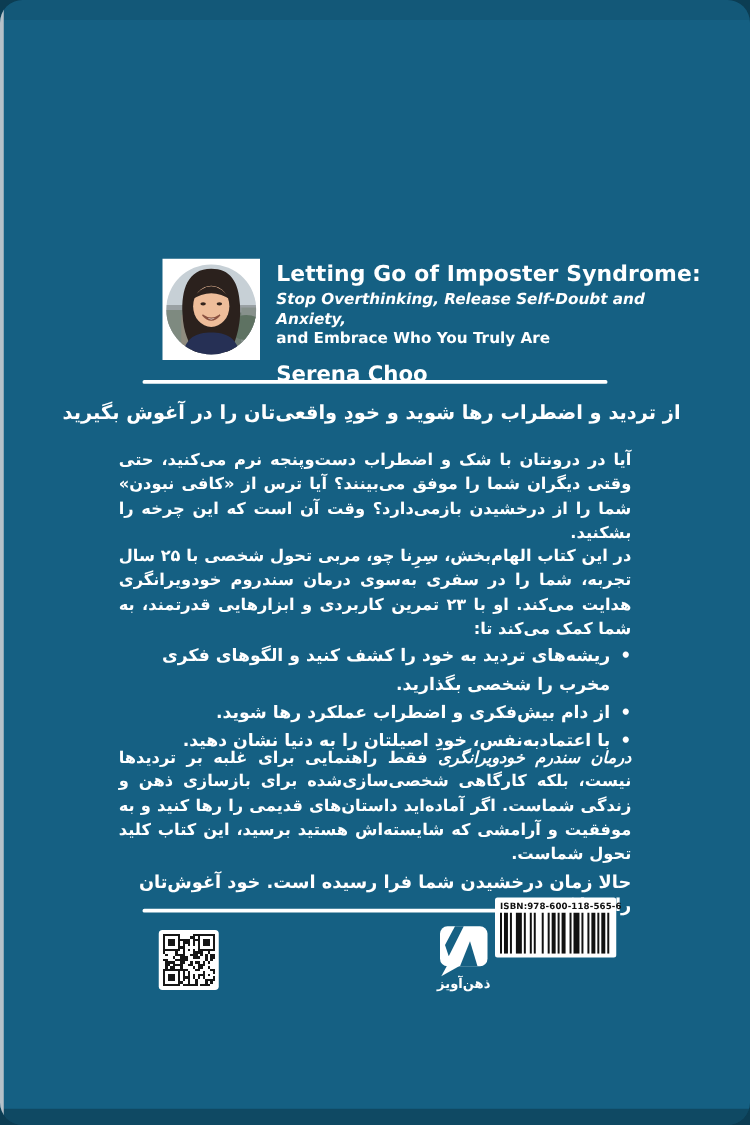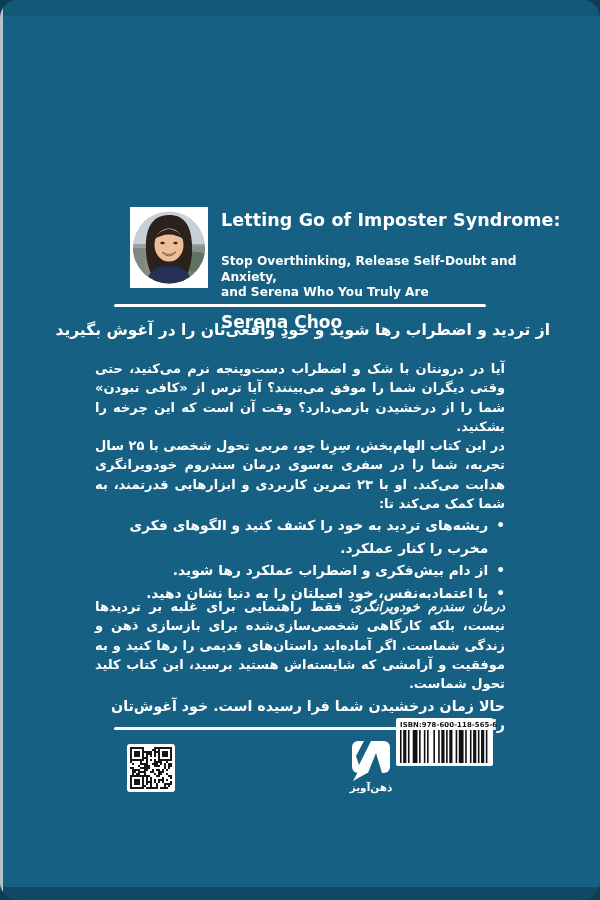--- a/index.html
+++ b/index.html
@@ -12,29 +12,29 @@
   .edge-strip{position:absolute;left:0;top:0;width:3px;height:100%;background:#b6c1c9;z-index:8;}
   .band-top{position:absolute;top:0;left:0;right:0;height:16px;background:rgba(0,0,0,.08);z-index:1;}
   .band-bottom{position:absolute;bottom:0;left:0;right:0;height:13px;background:rgba(0,0,0,.24);z-index:1;}
 
   
   .header{position:absolute;top:207px;left:130px;right:90px;display:flex;gap:13px;z-index:2;}
   .photo-box{width:78px;height:81px;background:#fff;flex:0 0 auto;display:flex;align-items:center;justify-content:center;}
   .title-block{padding-top:3px;}
   .title-en{font-size:17.5px;font-weight:bold;line-height:21px;letter-spacing:.1px;white-space:nowrap;}
   .subtitle-en{font-size:12.2px;font-weight:bold;line-height:15.5px;}
-  .subtitle-en.first{margin-top:23px;}
+  .subtitle-en.first{margin-top:1px;font-style:italic;}
   .author-en{font-size:17px;font-weight:bold;margin-top:11px;}
 
   .divider{position:absolute;left:50%;transform:translateX(-50%);width:372px;height:2.5px;background:#fff;border-radius:2px;z-index:2;}
   .divider-top{top:304px;}
   .divider-bottom{top:727px;}
 
   .fa{direction:rtl;font-weight:bold;z-index:2;}
-  .headline-fa{position:absolute;top:319px;left:50px;right:50px;text-align:right;font-size:15.5px;line-height:22px;}
+  .headline-fa{position:absolute;top:319px;left:50px;right:50px;text-align:left;font-size:15.5px;line-height:22px;}
   .para{position:absolute;left:95px;right:95px;text-align:justify;font-size:13px;line-height:19.3px;}
   .para1{top:359px;}
   .para2{top:436px;}
   .para3{top:597px;}
   .para3 em{font-style:italic;}
   .bullets{position:absolute;top:514px;left:95px;right:95px;font-size:13.8px;}
   .bullet-row{display:flex;gap:8px;line-height:22.5px;text-align:right;}
   .dot{flex:0 0 auto;}
   .closing{position:absolute;top:697px;left:95px;right:95px;text-align:right;font-size:14.2px;line-height:19px;}
 
@@ -78,36 +78,36 @@
           <ellipse cx="29.5" cy="33" rx="2.2" ry="1.3" fill="#33241d"></ellipse>
           <ellipse cx="42.5" cy="33" rx="2.2" ry="1.3" fill="#33241d"></ellipse>
           <path d="M29,42 Q36,50 43,42 Q36,47 29,42 Z" fill="#fdf7f2" stroke="#8a5140" stroke-width="1"></path>
           <path d="M13,75 C15,60 24,56 36,56 C48,56 57,60 59,75 Z" fill="#263055"></path>
         </g>
       </svg>
     </div>
     <div class="title-block">
       <div class="title-en">Letting Go of Imposter Syndrome:</div>
       <div class="subtitle-en first">Stop Overthinking, Release Self-Doubt and Anxiety,</div>
-      <div class="subtitle-en">and Serena Who You Truly Are</div>
+      <div class="subtitle-en">and Embrace Who You Truly Are</div>
       <div class="author-en">Serena Choo</div>
     </div>
   </div>
 
   <div class="divider divider-top"></div>
 
   <div class="fa headline-fa">از تردید و اضطراب رها شوید و خودِ واقعی‌تان را در آغوش بگیرید</div>
 
   <div class="fa para para1">آیا در درونتان با شک و اضطراب دست‌وپنجه نرم می‌کنید، حتی وقتی دیگران شما را موفق می‌بینند؟ آیا ترس از «کافی نبودن» شما را از درخشیدن بازمی‌دارد؟ وقت آن است که این چرخه را بشکنید.</div>
   <div class="fa para para2">در این کتاب الهام‌بخش، سِرِنا چو، مربی تحول شخصی با ۲۵ سال تجربه، شما را در سفری به‌سوی درمان سندروم خودویرانگری هدایت می‌کند. او با ۲۳ تمرین کاربردی و ابزارهایی قدرتمند، به شما کمک می‌کند تا:</div>
 
   <div class="fa bullets">
     <div class="bullet-row">
       <span class="dot">•</span>
-      <span>ریشه‌های تردید به خود را کشف کنید و الگوهای فکری مخرب را کنار عملکرد.</span>
+      <span>ریشه‌های تردید به خود را کشف کنید و الگوهای فکری مخرب را شخصی بگذارید.</span>
     </div>
     <div class="bullet-row">
       <span class="dot">•</span>
       <span>از دام بیش‌فکری و اضطراب عملکرد رها شوید.</span>
     </div>
     <div class="bullet-row">
       <span class="dot">•</span>
       <span>با اعتمادبه‌نفس، خودِ اصیلتان را به دنیا نشان دهید.</span>
     </div>
   </div>

